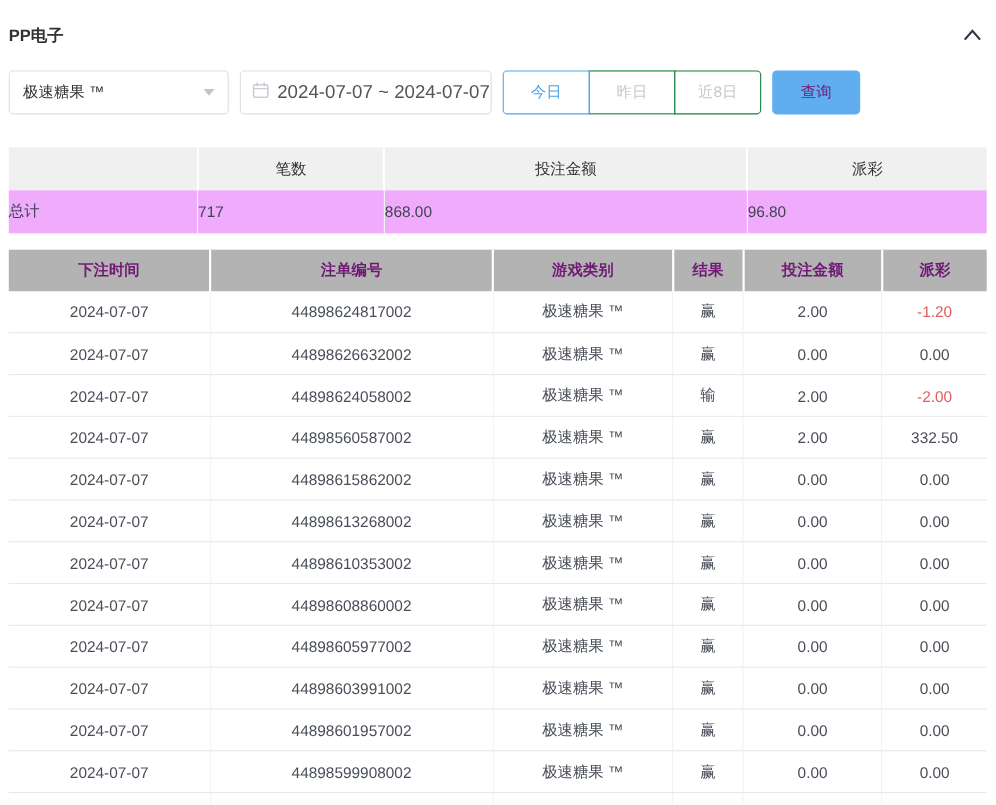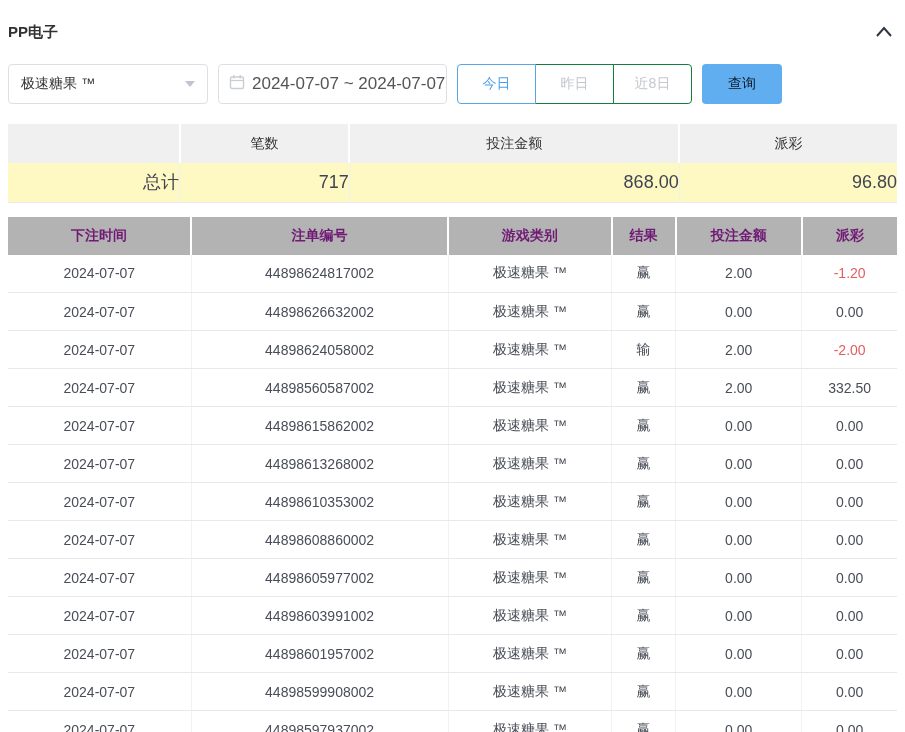--- a/index.html
+++ b/index.html
@@ -43,35 +43,35 @@
     min-width: 79px; height: 40px; display: flex; align-items: center; justify-content: center;
     border: 1px solid #15803d; background: #fff; font-size: 14px; color: #c3c7ce;
     cursor: pointer; margin-left: -1px; padding: 0 14px;
   }
   .quick-btn:first-child { border-radius: 4px 0 0 4px; margin-left: 0; }
   .quick-btn:last-child { border-radius: 0 4px 4px 0; }
   .quick-btn.active { border: 1px solid #55a5e8; color: #4da0e8; z-index: 2; position: relative; }
 
   .query-btn {
     margin-left: 10px; width: 80px; height: 40px; border: none; border-radius: 4px;
-    background: #60aeef; color: #0f172a; font-size: 14px; cursor: pointer;
+    background: #60aeef; color: #701a75; font-size: 14px; cursor: pointer;
     display: flex; align-items: center; justify-content: center;
   }
 
   
   table { width: 100%; border-collapse: collapse; table-layout: fixed; }
-  .summary-table { margin-top: 20px; }
+  .summary-table { margin-top: 30px; }
   .summary-table th {
     background: #f0f0f0; height: 39px; font-size: 14px; font-weight: normal;
     color: #333; text-align: center; border-left: 2px solid #ffffff;
   }
   .summary-table th:first-child { border-left: none; }
   .summary-table td {
-    height: 39px; font-size: 18px; color: #3f4450; text-align: right;
-    background: #fef9c3; border-bottom: 1px solid #e8eaee; border-left: 1px solid #f0f1f4;
+    height: 39px; font-size: 14px; color: #3f4450; text-align: left;
+    background: #f0abfc; border-bottom: 1px solid #e8eaee; border-left: 1px solid #f0f1f4;
   }
   .summary-table td:first-child { border-left: none; }
 
   
   .detail-table { margin-top: 14px; }
   .detail-table th {
     background: #b3b3b3; height: 38px; font-size: 14px; font-weight: bold;
     color: #701a75; text-align: center; border-left: 2px solid #ffffff;
   }
   .detail-table th:first-child { border-left: none; }

